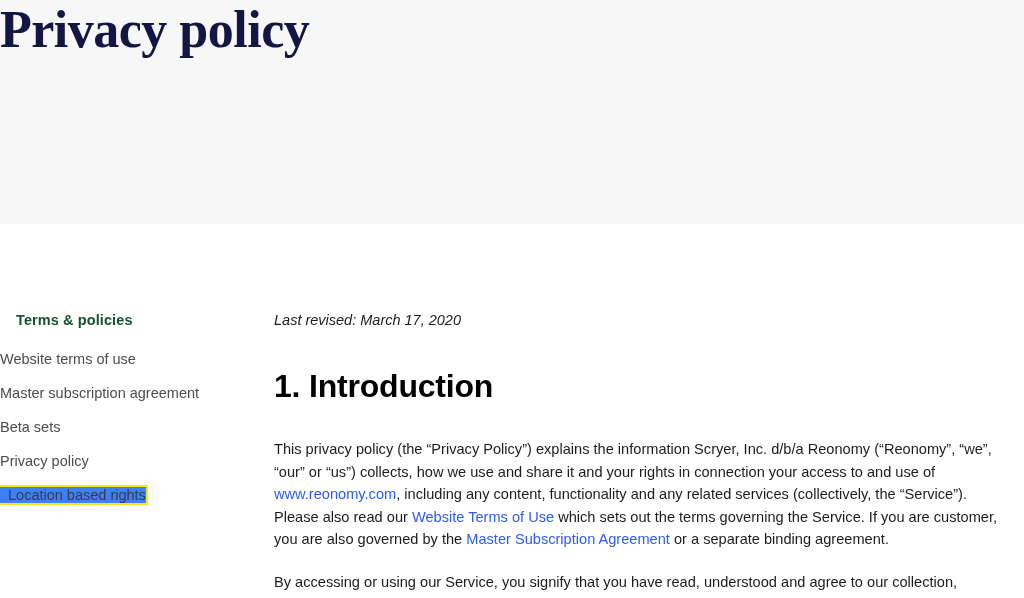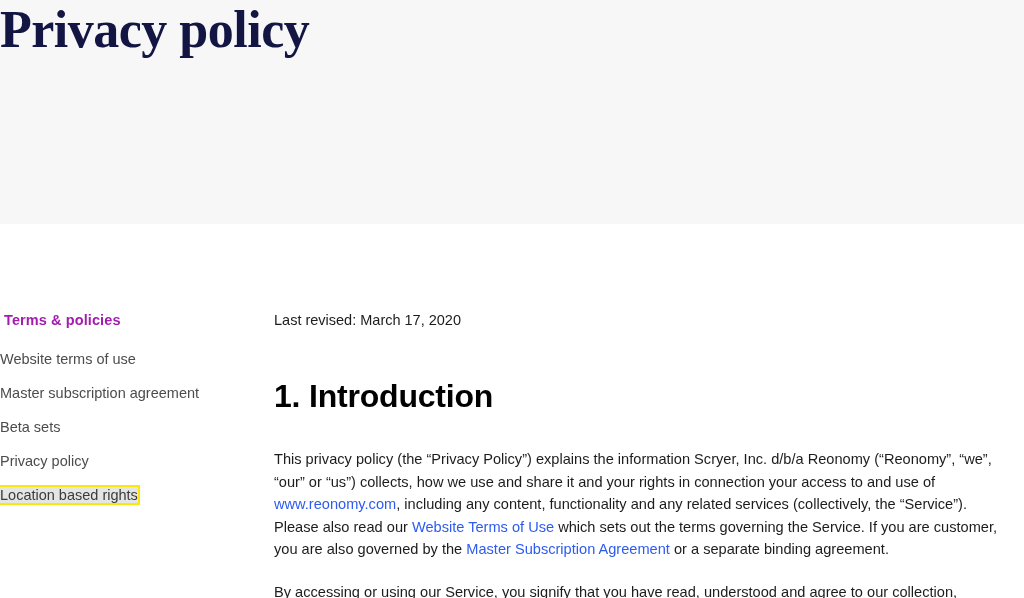--- a/index.html
+++ b/index.html
@@ -52,60 +52,62 @@
   
   .sidebar {
     position: absolute;
     left: 0px;
     top: 86px;
     width: 250px;
   }
   .sidebar-heading {
     font-size: 14.5px;
     font-weight: 700;
-    color: #a21caf;
+    color: #14532d;
     line-height: 20px;
-    margin: 0 0 19px 4px;
+    margin: 0 0 19px 16px;
     letter-spacing: 0.1px;
   }
   .sidebar-list {
     list-style: none;
     margin: 0;
     padding: 0;
   }
   .sidebar-item {
     font-size: 14.5px;
     line-height: 20px;
     color: #4c4c4c;
     margin-bottom: 14px;
     cursor: pointer;
   }
   .sidebar-item .sidebar-link {
     color: #4c4c4c;
     text-decoration: none;
     display: inline;
   }
   .sidebar-item.is-highlighted .sidebar-link {
-    background: #e5e5e5;
+    background: #3b82f6;
     color: #3b3b3b;
     box-shadow: 0 0 0 2px #fbe80b;
+    padding-left: 8px;
   }
 
   
   .content {
     position: absolute;
     left: 274px;
     top: 86px;
     width: 732px;
   }
   .last-revised {
     font-size: 14.5px;
     line-height: 20px;
     color: #1c1c1c;
-    margin: 0 0 50px 0;
+    margin: 0 0 40px 0;
+    font-style: italic;
   }
   .section-heading {
     font-size: 32px;
     line-height: 32px;
     font-weight: 700;
     color: #000000;
     letter-spacing: -0.2px;
     margin: 0 0 36px 0;
   }
   .para {

